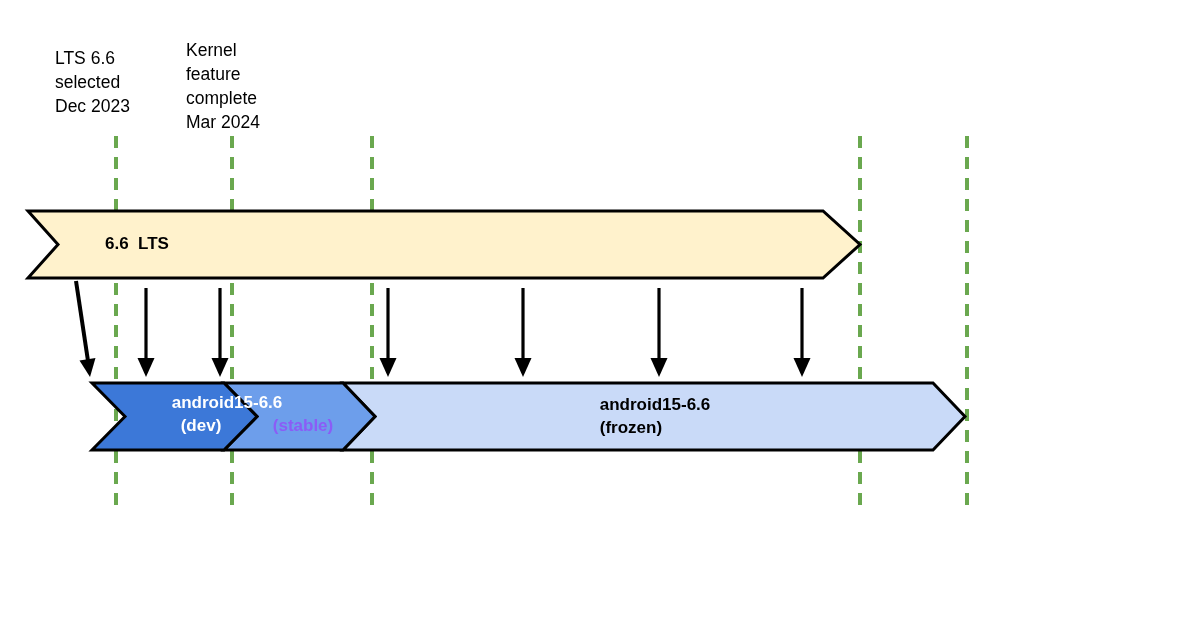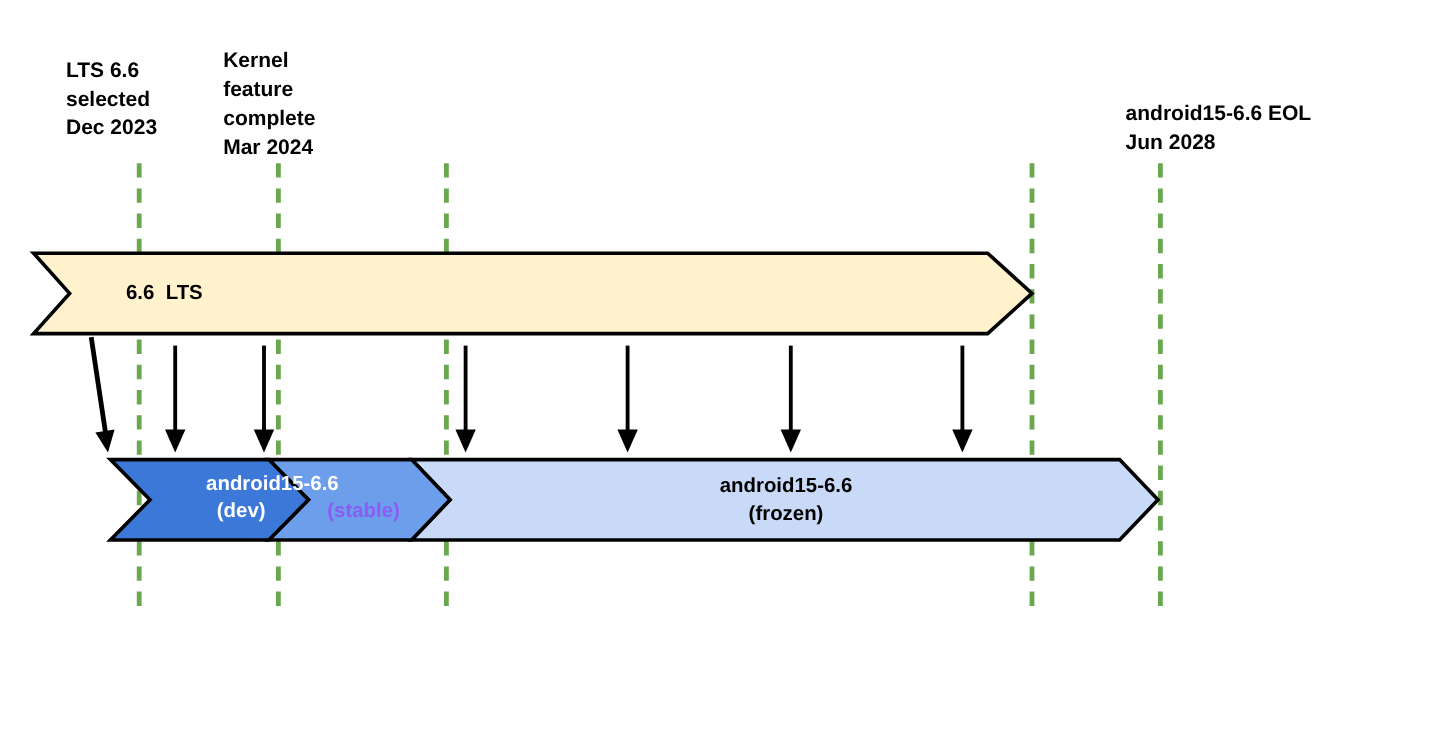--- a/index.html
+++ b/index.html
@@ -2,21 +2,21 @@
 <html><head>
 <meta charset="utf-8">
 <style>
   html, body { margin: 0; padding: 0; background: #ffffff; }
   body { width: 1193px; height: 626px; font-family: "Liberation Sans", sans-serif; }
   .canvas { position: relative; width: 1193px; height: 626px; background: #ffffff; overflow: hidden; }
   .canvas > svg { position: absolute; left: 0; top: 0; }
 
   .lbl {
     position: absolute;
-    font-weight: bold;
+    font-weight: normal;
     font-size: 17.5px;
     line-height: 24px;
     color: #000000;
     white-space: pre-line;
   }
   .m1 { left: 55px;  top: 46px; }
   .m2 { left: 186px; top: 38px; }
   .m3 { left: 338px; top: 71px; }
   .m4 { left: 749px; top: 64px; }
   .m5 { left: 938px; top: 82px; }
@@ -25,21 +25,21 @@
     position: absolute; left: 69px; top: 234px;
     font-weight: bold; font-size: 17px; color: #000000; white-space: pre; margin-left: 36px;
   }
   .banner-desc {
     position: absolute; left: 481px; top: 236px; transform: translateX(-50%);
     font-weight: bold; font-size: 17px; color: #5b5b5b; white-space: nowrap;
   }
 
   .chev-text {
     position: absolute; transform: translateX(-50%);
-    font-weight: bold; font-size: 17px; text-align: center;
+    font-weight: bold; font-size: 17px; 
     white-space: pre-line; line-height: 23px;
   }
   .t-dev-title { left: 227px; top: 391px; color: #ffffff; }
   .t-dev       { left: 153px; top: 414px; color: #ffffff; margin-left: 48px; }
   .t-stable    { left: 303px; top: 414px; color: #8b5cf6; }
   .t-frozen    { left: 655px; top: 393px; color: #000000; }
 </style>
 </head>
 <body>
 
@@ -93,22 +93,20 @@
     <polygon points="92,383 224,383 257,416.5 224,450 92,450 125,416.5" stroke="#000000" stroke-width="3" stroke-linejoin="miter" fill="#3c78d8"></polygon>
   </svg>
 
   <div class="lbl m1">LTS 6.6
 selected
 Dec 2023</div>
   <div class="lbl m2">Kernel
 feature
 complete
 Mar 2024</div>
-  <div class="lbl m5">android15-6.6 EOL
-Jun 2028</div>
 
   <div class="banner-tag">6.6  LTS</div>
 
   <div class="chev-text t-dev-title">android15-6.6</div>
   <div class="chev-text t-dev">(dev)</div>
   <div class="chev-text t-stable">(stable)</div>
   <div class="chev-text t-frozen">android15-6.6
 (frozen)</div>
 
 </div>

